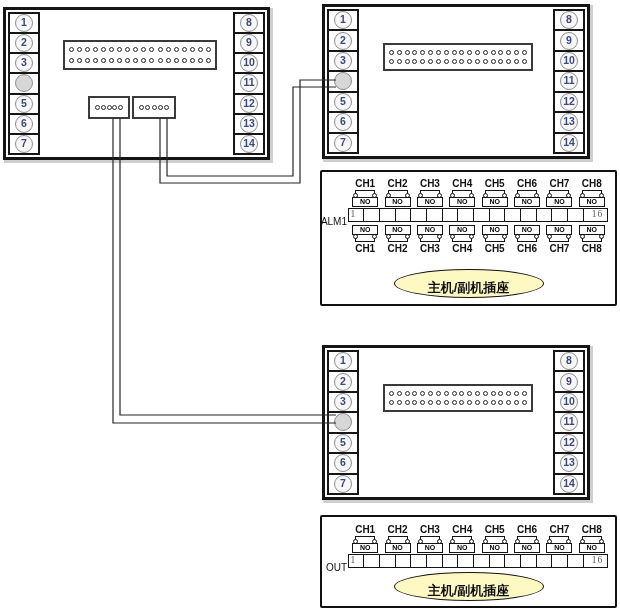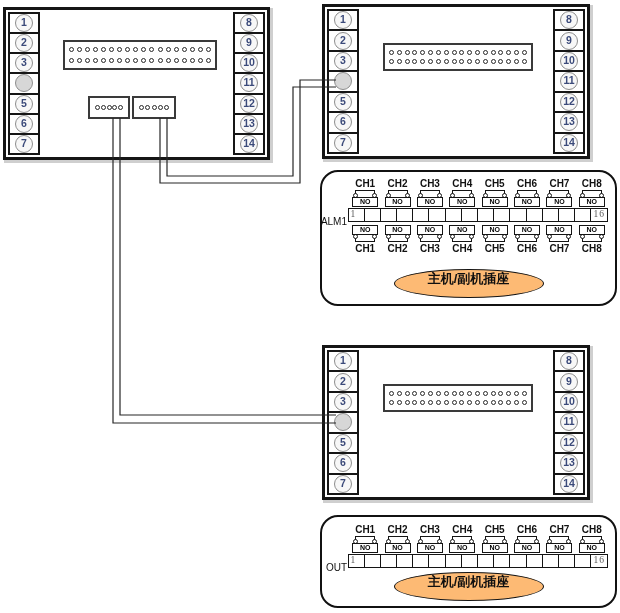--- a/index.html
+++ b/index.html
@@ -29,21 +29,21 @@
   .p-tr .main-conn,.p-br .main-conn{left:58px;top:36px;width:150px;height:28px;}
   .dotrow{display:flex;justify-content:space-between;align-items:center;}
   .dot{width:5px;height:5px;border:1px solid #2a2a2a;border-radius:50%;background:#fff;box-sizing:border-box;}
 
   .aux-conn{position:absolute;top:86px;height:23px;border:2px solid #3a3a3a;background:#fff;
             box-sizing:border-box;display:flex;align-items:center;justify-content:space-between;padding:0 5px;}
   .aux-conn.a1{left:82px;width:42px;}
   .aux-conn.a2{left:126px;width:44px;}
 
   
-  .strip{position:absolute;border:2px solid #111;border-radius:18px;background:#fff;box-sizing:border-box;}
+  .strip{position:absolute;border:2px solid #111;border-radius:2px;background:#fff;box-sizing:border-box;}
   .s-alarm{left:320px;top:170px;width:297px;height:136px;padding-top:6px;}
   .s-out{left:320px;top:515px;width:297px;height:93px;padding-top:7px;}
 
   .ch-row{margin-left:27px;margin-right:7px;display:flex;}
   .ch{flex:1;text-align:center;font-weight:bold;font-size:10px;color:#111;line-height:11px;}
   .no-row{margin-left:27px;margin-right:7px;display:flex;height:17px;margin-top:1px;margin-bottom:1px;}
   .chslot{flex:1;display:flex;justify-content:center;}
 
   .no-sym{position:relative;width:26px;height:17px;}
   .no-sym i,.no-sym b{display:block;}
@@ -56,25 +56,25 @@
   .no-sym.flip .nbox span{display:inline-block;transform:scaleY(-1);}
 
   .strow{margin-left:27px;margin-right:7px;display:flex;height:14px;position:relative;}
   .strow + .strow{margin-top:-1.5px;}
   .row-label{position:absolute;right:calc(100% + 2px);top:8px;font-weight:normal;font-size:10px;
              color:#111;white-space:nowrap;}
   .cell{flex:1;border:1.5px solid #141414;margin-left:-1.5px;background:#fff;box-sizing:border-box;
         font-family:"Liberation Serif","DejaVu Serif",serif;font-size:9.5px;line-height:11px;
         color:#5a5a5a;padding-left:2px;letter-spacing:1px;overflow:hidden;}
   .cell:first-child{margin-left:0;}
-  .cell.last{text-align:right;padding-right:2px;padding-left:0;}
+  .cell.last{text-align:left;padding-right:2px;padding-left:8px;}
 
   .socket{position:absolute;left:50%;transform:translateX(-50%);width:148px;height:27px;
-          border:1.5px solid #141414;border-radius:50%;background:#fdba74;
-          display:flex;align-items:flex-start;justify-content:center;}
+          border:1.5px solid #141414;border-radius:50%;background:#fef9c3;
+          display:flex;align-items:flex-end;justify-content:center;}
   .s-alarm .socket{bottom:6px;} .s-out .socket{bottom:5px;}
   .socket span{font-weight:bold;font-size:13px;color:#101010;}
 
   
   #wires{position:absolute;left:0;top:0;pointer-events:none;z-index:4;}
 </style>
 </head>
 <body>
 
 <div id="canvas">

